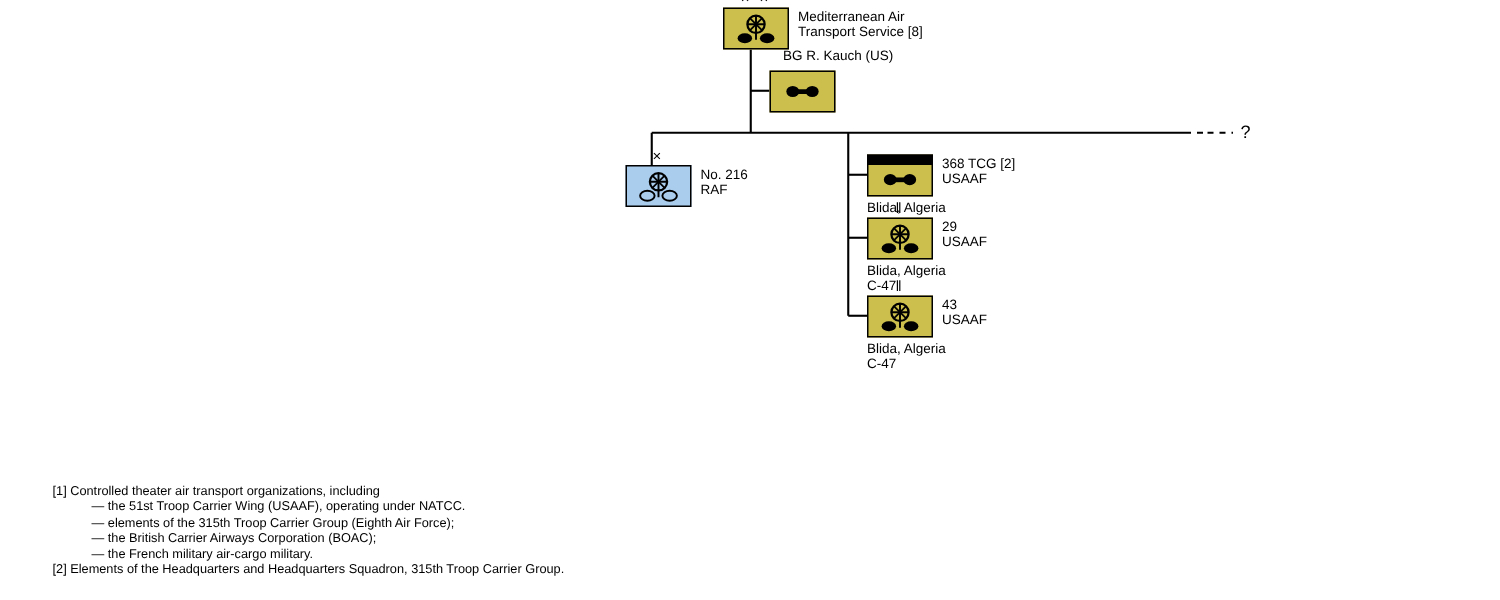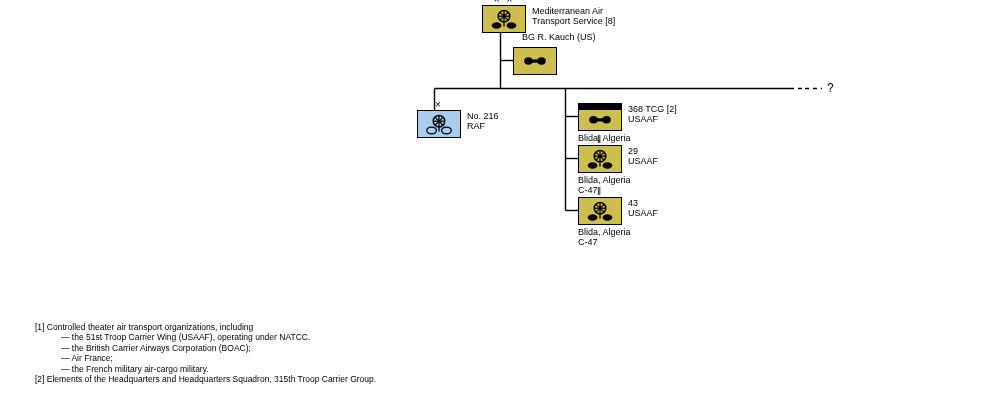--- a/index.html
+++ b/index.html
@@ -268,19 +268,19 @@
       <div>Blida, Algeria</div>
       <div>C-47</div>
     </div>
   </div>
 
   <div class="qmark" style="left:827px; top:82px;">?</div>
 
   <div class="footnotes">
     <div>[1] Controlled theater air transport organizations, including</div>
     <div class="fn-indent">— the 51st Troop Carrier Wing (USAAF), operating under NATCC.</div>
+    <div class="fn-indent">— elements of the 315th Troop Carrier Group (Eighth Air Force);</div>
     <div class="fn-indent">— the British Carrier Airways Corporation (BOAC);</div>
-    <div class="fn-indent">— Air France;</div>
     <div class="fn-indent">— the French military air-cargo military.</div>
     <div>[2] Elements of the Headquarters and Headquarters Squadron, 315th Troop Carrier Group.</div>
   </div>
 
 </div>
 
 </body></html>

